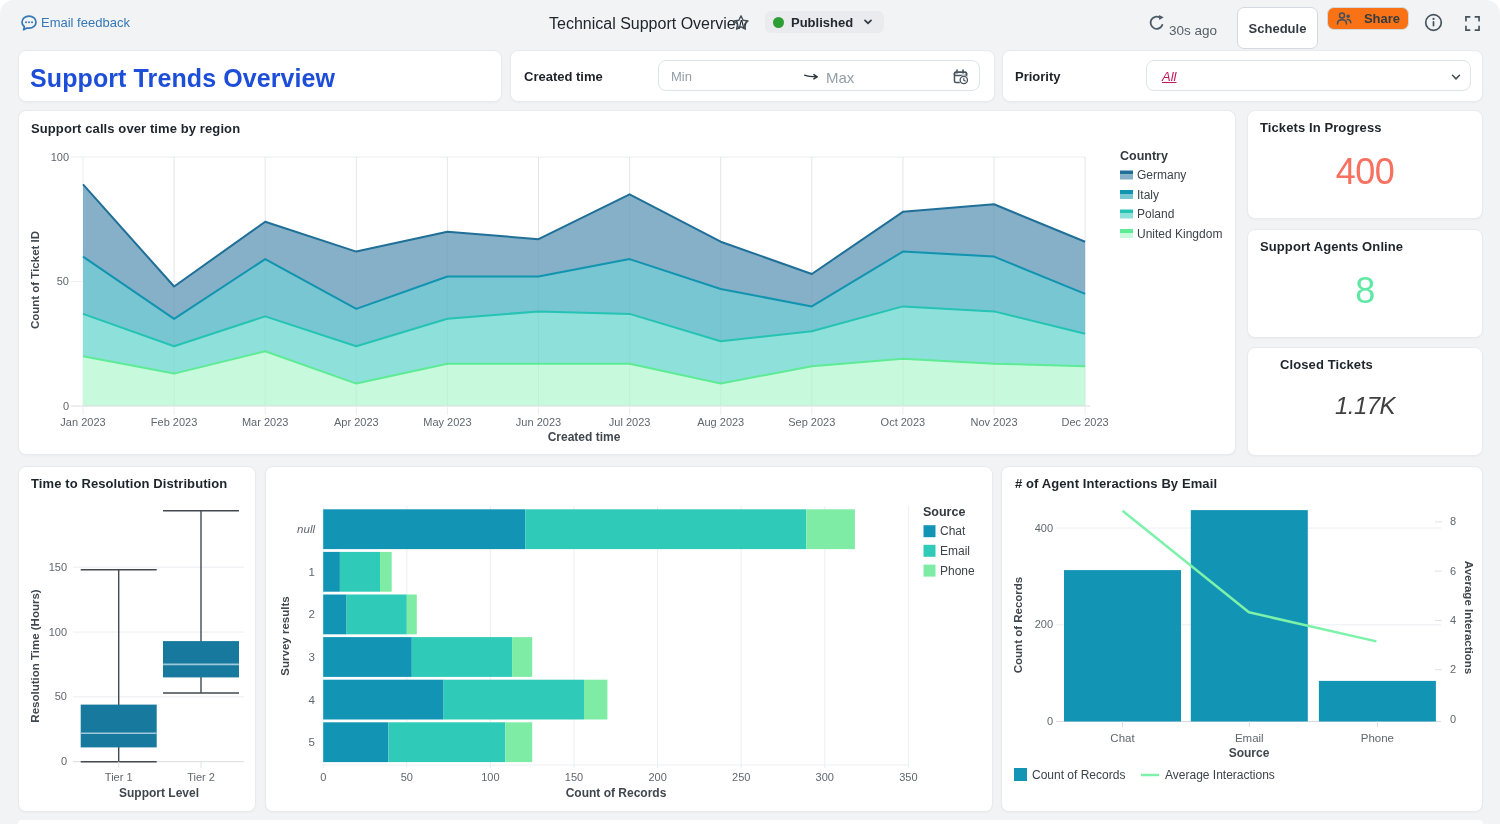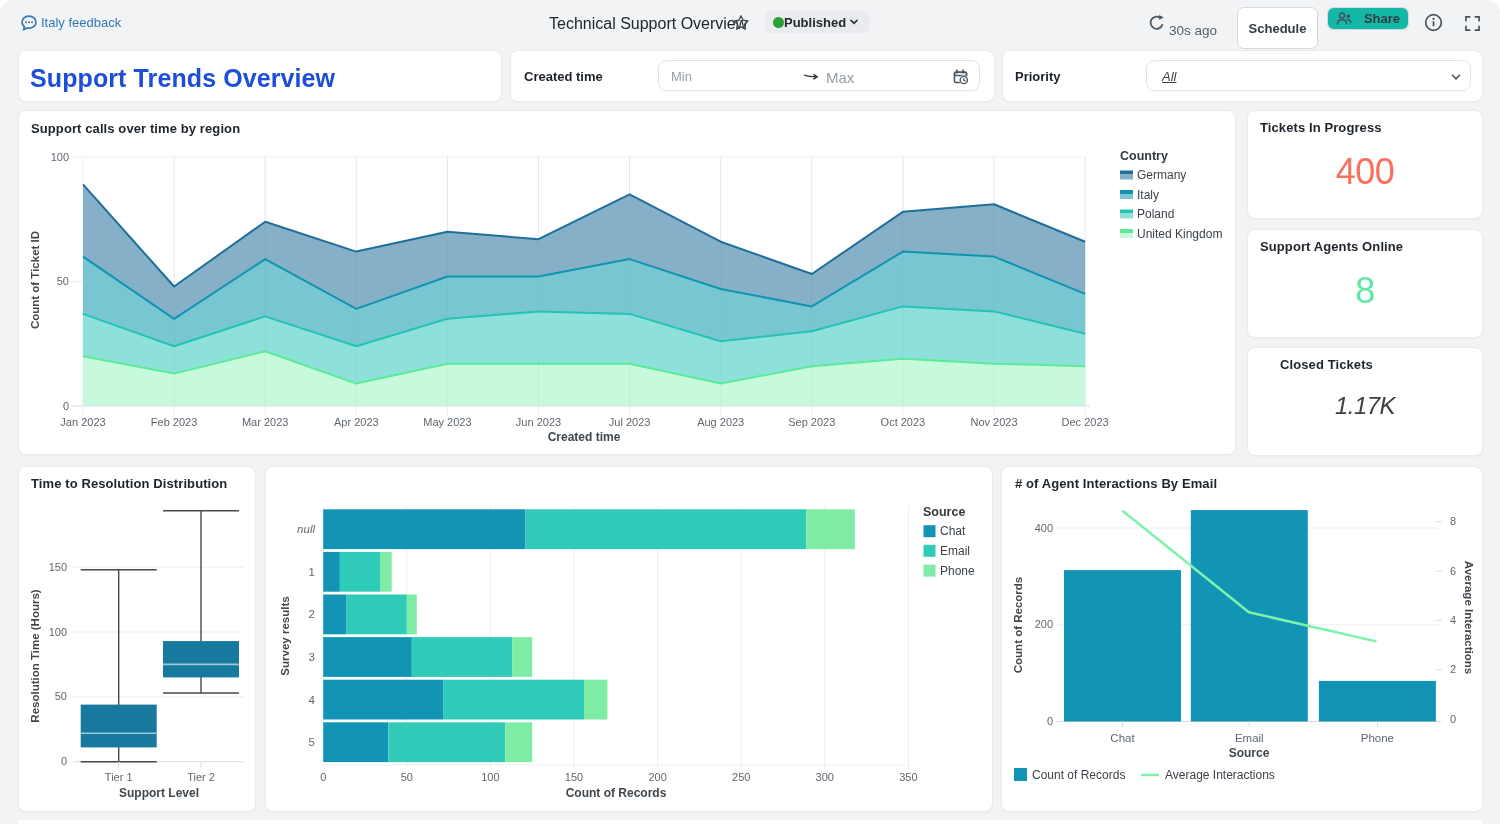--- a/index.html
+++ b/index.html
@@ -12,42 +12,42 @@
 <body>
 <div class="surface"></div>
 
 <div style="position:absolute;left:20px;top:14px;width:18px;height:18px;">
 <svg width="18" height="18" viewBox="0 0 18 18">
   <path d="M9 2.2 C4.9 2.2 2 4.9 2 8.2 C2 10.1 2.9 11.7 4.4 12.8 L3.6 15.8 L7 14 C7.6 14.15 8.3 14.2 9 14.2 C13.1 14.2 16 11.5 16 8.2 C16 4.9 13.1 2.2 9 2.2 Z" fill="none" stroke="#3578b5" stroke-width="1.7" stroke-linejoin="round"></path>
   <circle cx="6" cy="8.2" r="1" fill="#3578b5"></circle>
       <circle cx="9" cy="8.2" r="1" fill="#3578b5"></circle>
       <circle cx="12" cy="8.2" r="1" fill="#3578b5"></circle>
 </svg></div>
-<div style="position:absolute;left:41px;top:15px;font-size:13px;font-weight:500;color:#3578b5;">Italy feedback</div>
+<div style="position:absolute;left:41px;top:15px;font-size:13px;font-weight:500;color:#3578b5;">Email feedback</div>
 
 <div style="position:absolute;left:549px;top:15px;font-size:16px;font-weight:500;color:#20262c;">Technical Support Overview</div>
 <svg style="position:absolute;left:732px;top:14px;" width="18" height="18" viewBox="0 0 18 18">
   <path d="M9 1.8 L11.1 6.3 L16 6.9 L12.5 10.3 L13.4 15.2 L9 12.8 L4.6 15.2 L5.5 10.3 L2 6.9 L6.9 6.3 Z" fill="none" stroke="#45505a" stroke-width="1.4" stroke-linejoin="round"></path>
 </svg>
-<div style="position:absolute;left:765px;top:11px;height:22px;background:#e9ebee;border-radius:6px;padding:0 11px 0 8px;display:flex;align-items:center;">
+<div style="position:absolute;left:765px;top:11px;height:22px;background:#e9ebee;border-radius:6px;padding:0 11px 0 8px;display:flex;align-items:center;gap:7px;">
   <span style="width:11px;height:11px;border-radius:50%;background:#2b9e35;display:inline-block;"></span>
   <span style="font-size:13px;font-weight:600;color:#23292f;">Published</span>
   <svg width="10" height="10" viewBox="0 0 10 10" style="margin-left:3px;">
       <path d="M2 3.4 L5 6.4 L8 3.4" fill="none" stroke="#2f383f" stroke-width="1.7" stroke-linecap="round"></path>
     </svg>
 </div>
 
 <svg style="position:absolute;left:1148px;top:14px;" width="18" height="18" viewBox="0 0 18 18">
   <path d="M11.9 3.5 A6.1 6.1 0 1 0 14.35 10.9" fill="none" stroke="#4d5b69" stroke-width="1.8" stroke-linecap="round"></path>
   <path d="M10.9 1.1 L15.7 3.3 L11.3 6.1 Z" fill="#4d5b69"></path>
 </svg>
 <div style="position:absolute;left:1169px;top:15px;font-size:13.5px;color:#566069;margin-top:8px;">30s ago</div>
 
 <div style="position:absolute;left:1237px;top:7px;width:81px;height:42px;background:#fff;border:1px solid #d3d9de;border-radius:7px;display:flex;align-items:center;justify-content:center;font-size:13px;font-weight:600;color:#333b42;">Schedule</div>
-<div style="position:absolute;left:1327px;top:7px;width:82px;height:23px;background:#14b8a6;border:1px solid #d3d9de;border-radius:7px;display:flex;align-items:center;justify-content:center;gap:12px;">
+<div style="position:absolute;left:1327px;top:7px;width:82px;height:23px;background:#f97316;border:1px solid #d3d9de;border-radius:7px;display:flex;align-items:center;justify-content:center;gap:12px;">
   <svg width="16" height="15" viewBox="0 0 16 15">
     <circle cx="6" cy="4.4" r="2.5" fill="none" stroke="#42505e" stroke-width="1.5"></circle>
     <path d="M1.5 13 C1.5 10.4 3.4 8.8 6 8.8 C8.6 8.8 10.5 10.4 10.5 13" fill="none" stroke="#42505e" stroke-width="1.5" stroke-linecap="round"></path>
     <circle cx="12.2" cy="5.2" r="1.8" fill="#42505e"></circle>
     <path d="M11.2 8.6 C13.3 8.4 14.8 9.9 14.8 11.8" fill="none" stroke="#42505e" stroke-width="1.5" stroke-linecap="round"></path>
   </svg>
   <span style="font-size:13px;font-weight:600;color:#333b42;">Share</span>
 </div>
 <svg style="position:absolute;left:1424px;top:13px;" width="19" height="19" viewBox="0 0 19 19">
   <circle cx="9.5" cy="9.5" r="7.8" fill="none" stroke="#47535f" stroke-width="1.7"></circle>
@@ -79,21 +79,21 @@
   <rect x="2.6" y="4.4" width="12.8" height="11" rx="1.6" fill="none" stroke="#49545f" stroke-width="1.6"></rect>
   <rect x="2.6" y="4.4" width="12.8" height="3.6" rx="1.2" fill="none" stroke="#49545f" stroke-width="1.6"></rect>
   <circle cx="12.5" cy="12.7" r="5.1" fill="#ffffff"></circle>
   <circle cx="12.5" cy="12.7" r="3.9" fill="#ffffff" stroke="#49545f" stroke-width="1.4"></circle>
   <path d="M12.5 11 L12.5 13 L14.1 13.7" stroke="#49545f" stroke-width="1.2" fill="none" stroke-linecap="round"></path>
 </svg>
 
 <div class="card" style="left:1002px;top:50px;width:481px;height:52px;"></div>
 <div style="position:absolute;left:1015px;top:69px;font-size:13px;font-weight:bold;color:#1c2228;">Priority</div>
 <div style="position:absolute;left:1146px;top:60px;width:325px;height:31px;border:1px solid #dfe4e8;border-radius:8px;background:#fff;"></div>
-<div style="position:absolute;left:1162px;top:69px;font-size:13px;font-style:italic;color:#404040;text-decoration:underline;">All</div>
+<div style="position:absolute;left:1162px;top:69px;font-size:13px;font-style:italic;color:#be185d;text-decoration:underline;">All</div>
 <svg style="position:absolute;left:1450px;top:71px;" width="12" height="12" viewBox="0 0 12 12">
     <path d="M2.5 4.2 L6 7.8 L9.5 4.2" fill="none" stroke="#454f58" stroke-width="1.5" stroke-linecap="round"></path>
   </svg>
 
 <div class="card" style="left:18px;top:110px;width:1218px;height:345px;"></div>
 <div class="ctitle" style="left:31px;top:120.5px;">Support calls over time by region</div>
 <svg style="position:absolute;left:18px;top:110px;" width="1218" height="345" viewBox="0 0 1218 345">
     <line x1="65.0" y1="47" x2="65.0" y2="296" stroke="#eceef0" stroke-width="1"></line>
     <line x1="156.1" y1="47" x2="156.1" y2="296" stroke="#eceef0" stroke-width="1"></line>
     <line x1="247.2" y1="47" x2="247.2" y2="296" stroke="#eceef0" stroke-width="1"></line>

